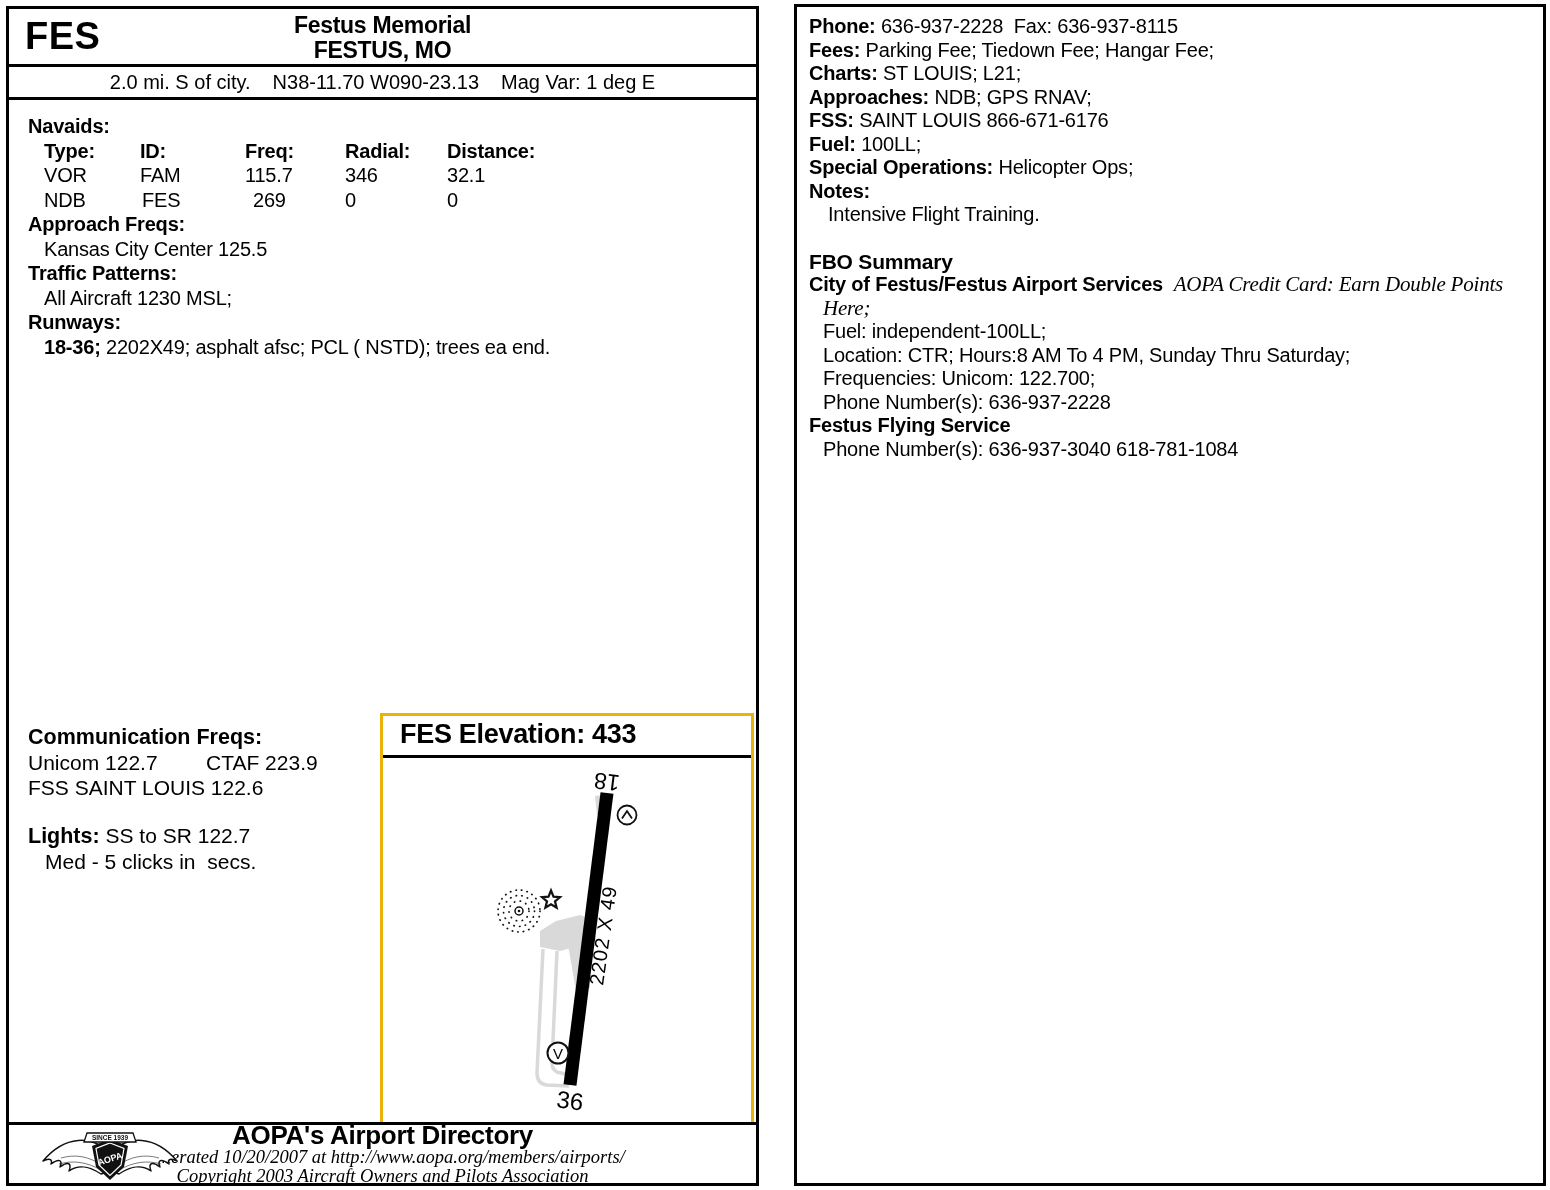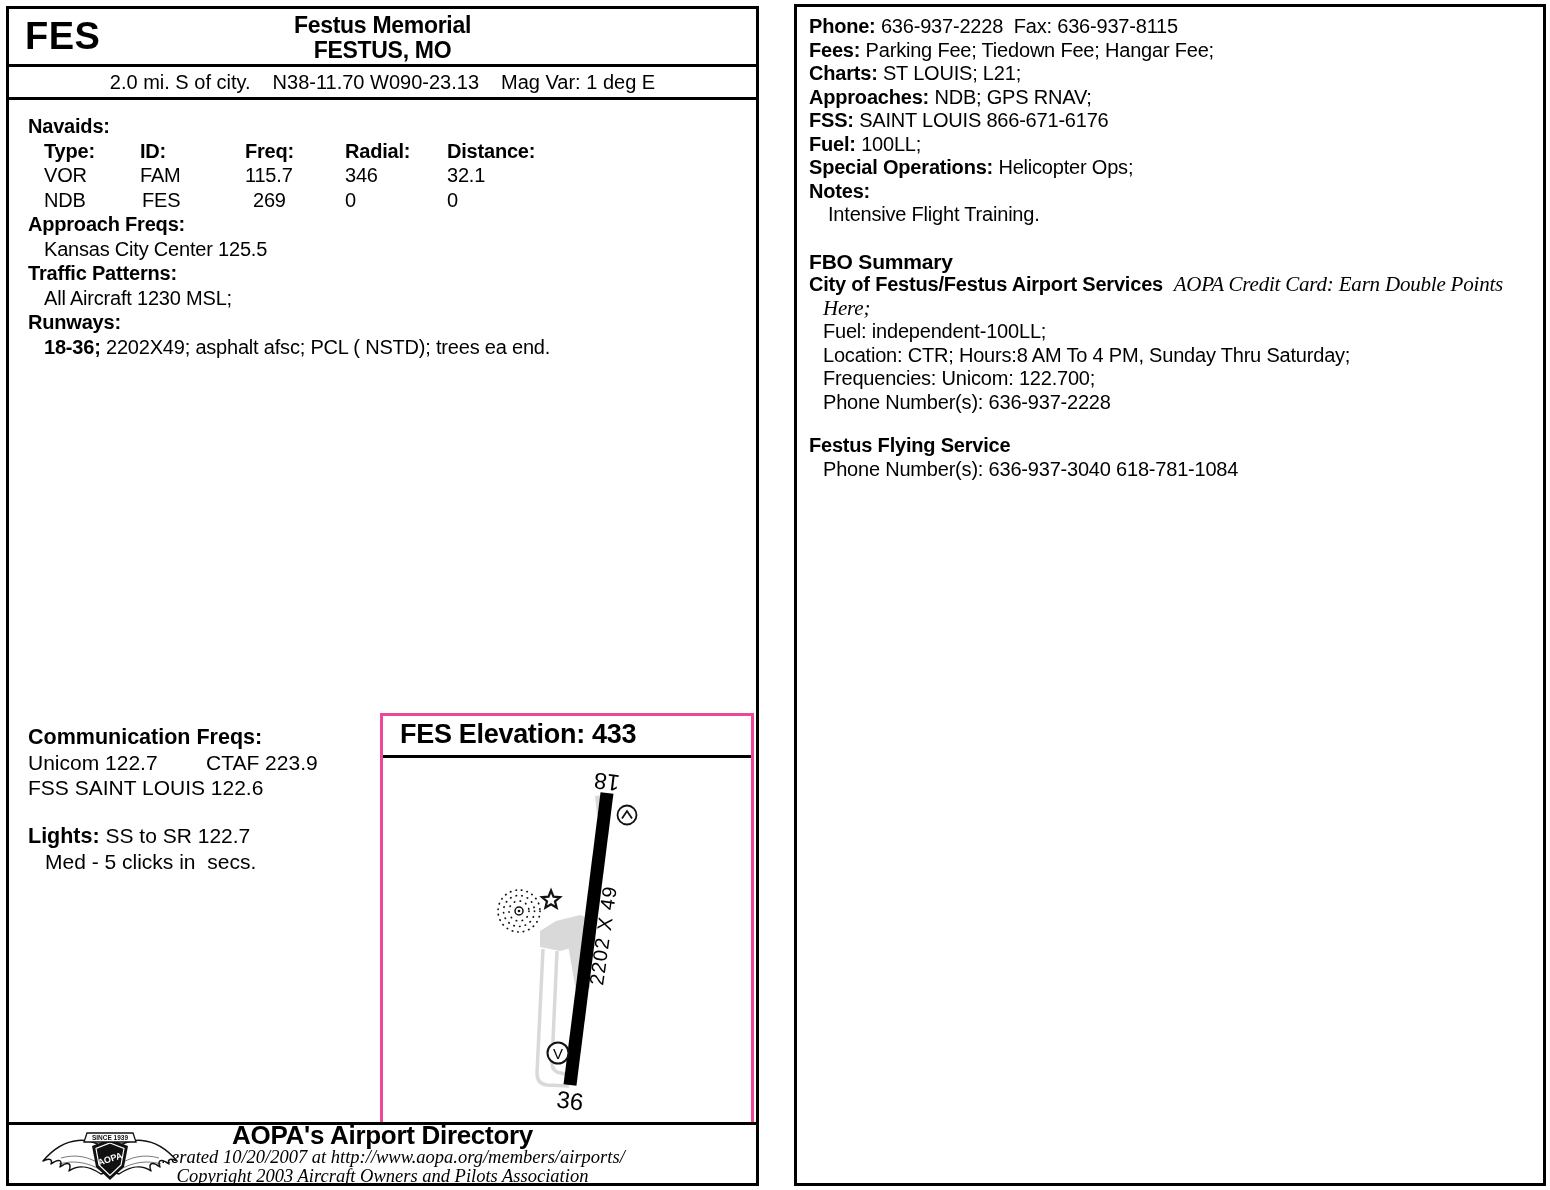--- a/index.html
+++ b/index.html
@@ -32,38 +32,38 @@
   .val{white-space:pre-wrap;}
 
   
   .comm-block{position:absolute;left:19px;top:716px;width:350px;font-size:21px;line-height:25px;}
   .comm-head{font-weight:bold;font-size:21.5px;}
   .comm-col{display:inline-block;width:178px;}
   .lights-line{margin-top:23px;}
   .lights-detail{padding-left:17px;}
 
   
-  #diagram{position:absolute;left:371px;top:704px;width:374px;height:464px;border:3px solid #ec4899;box-sizing:border-box;}
+  #diagram{position:absolute;left:371px;top:704px;width:374px;height:464px;border:3px solid #eab308;box-sizing:border-box;}
   .diag-title{height:36px;border-bottom:3px solid #000;font-size:27px;font-weight:bold;padding:3px 0 0 17px;box-sizing:content-box;letter-spacing:-.3px;}
   .diag-svg{display:block;}
 
   
   #footer-panel{display:flex;align-items:center;justify-content:center;}
   .footer-logo{position:absolute;left:26px;top:3px;}
   .footer-text{text-align:center;line-height:1;}
   .footer-title{font-size:26px;font-weight:bold;letter-spacing:-.3px;}
   .footer-serif{font-family:"Liberation Serif","DejaVu Serif",serif;font-style:italic;font-size:18.5px;line-height:19.5px;}
 
   
   .rp-content{padding:8px 18px 0 12px;font-size:20px;line-height:23.5px;letter-spacing:-.2px;}
   .field .lbl{font-weight:bold;}
   .r-indent{padding-left:14px;}
   .notes-indent{padding-left:19px;}
   .fbo-head{font-weight:bold;font-size:21px;margin-top:23px;}
-  .fbo-name{font-weight:bold;margin-top:20px;}
+  .fbo-name{font-weight:bold;}
   .promo{font-family:"Liberation Serif","DejaVu Serif",serif;font-style:italic;font-size:21px;}
 </style>
 </head>
 <body>
 
 <div class="panel" id="left-panel">
 
   <div class="lp-header">
     <div class="lp-code">FES</div>
     <div class="lp-titleblock">

